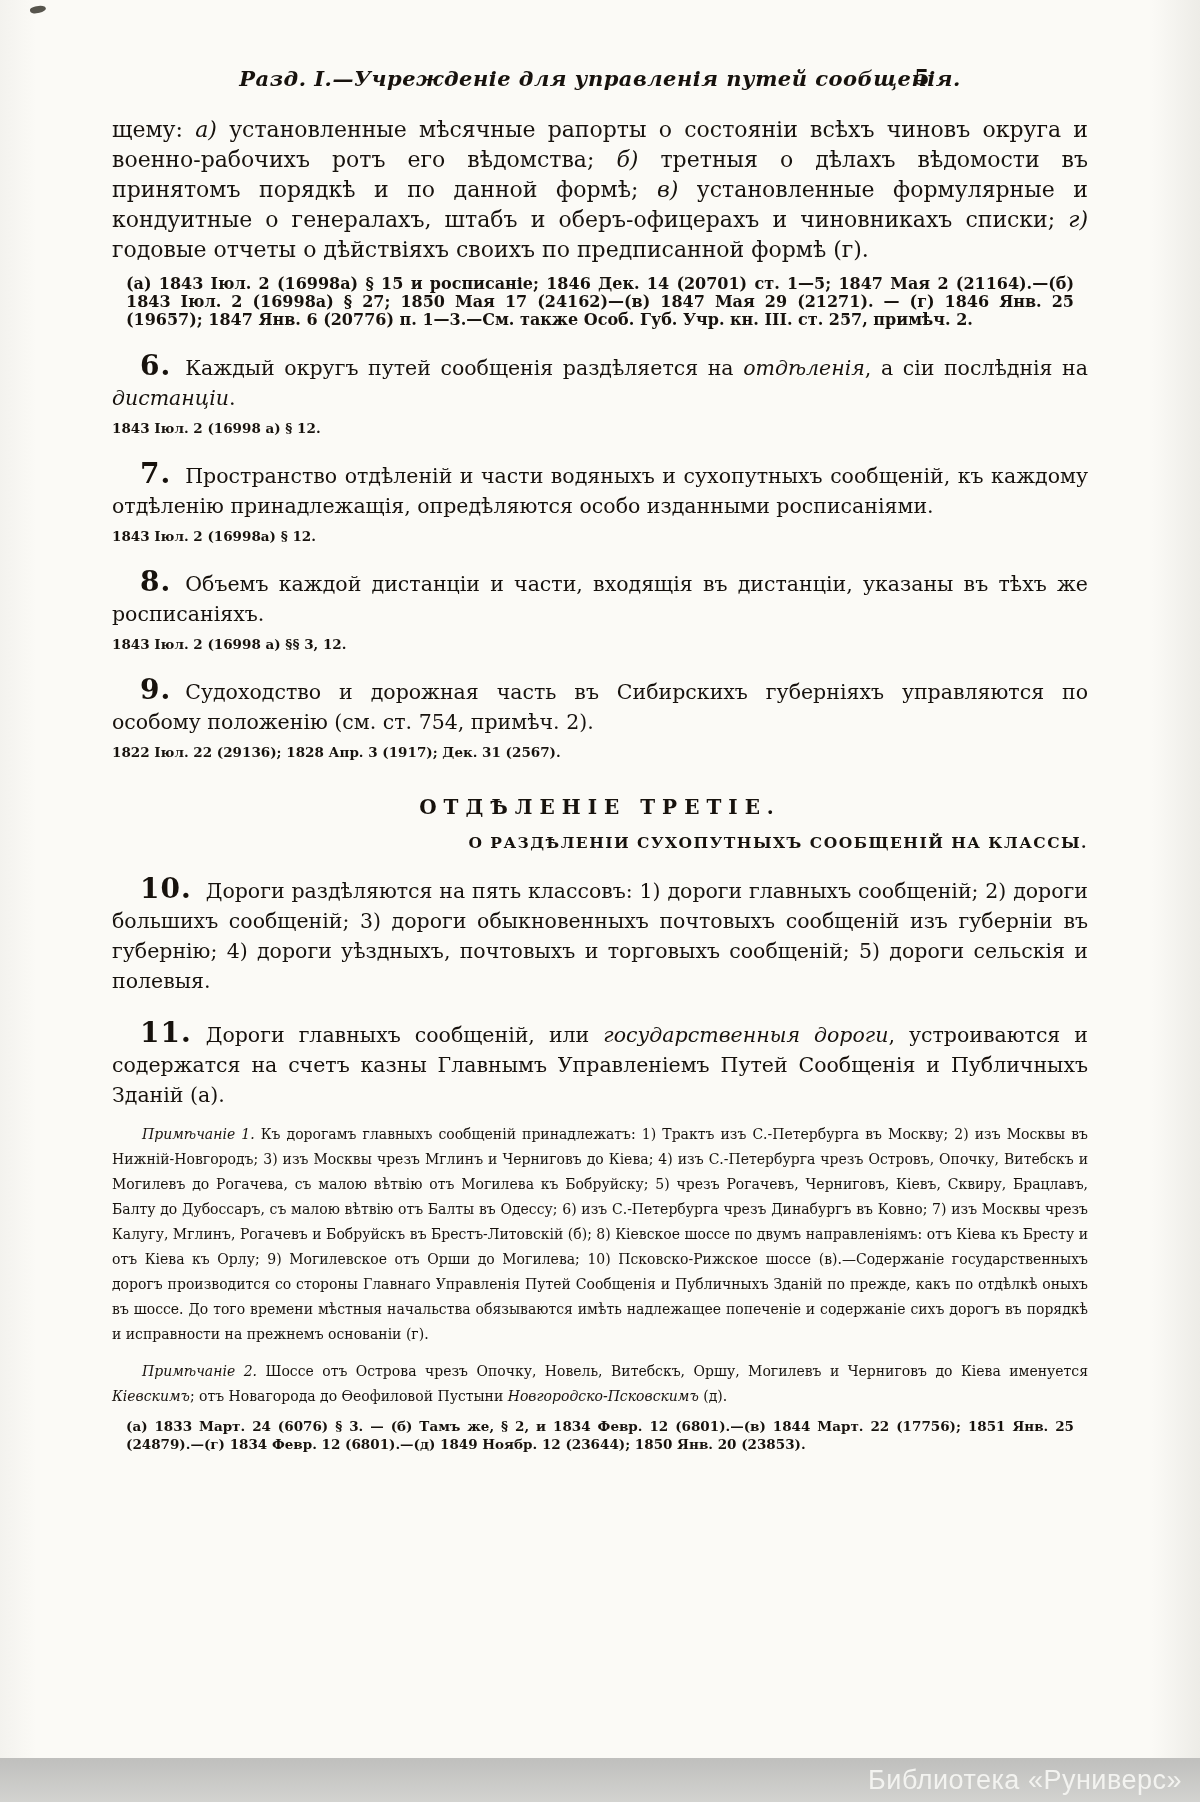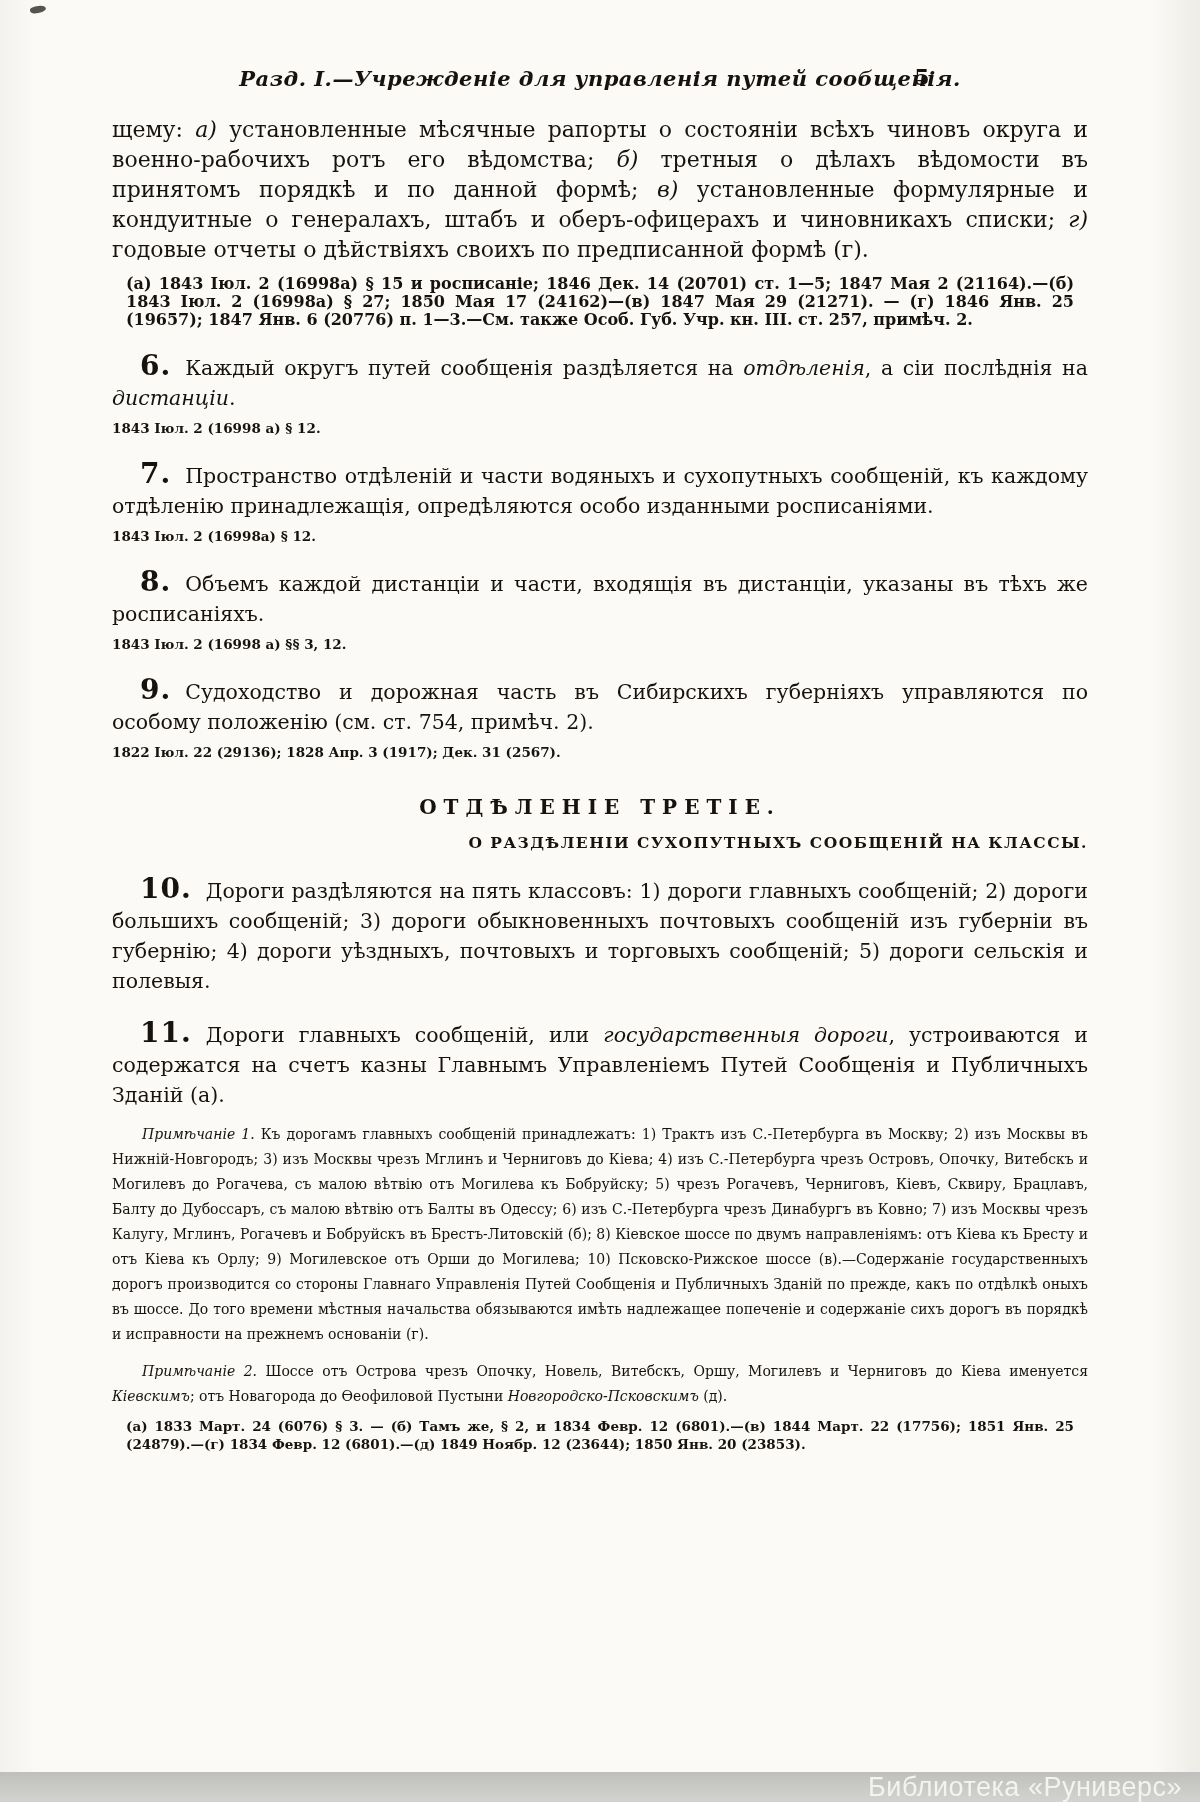--- a/index.html
+++ b/index.html
@@ -107,21 +107,21 @@
     width:16px;height:7px;
     background:#3a372f;
     border-radius:40% 60% 50% 50%;
     transform:rotate(-12deg);
     opacity:.85;
   }
   
   .footer-band{
     position:absolute;
     left:0;right:0;bottom:0;
-    height:30px;
+    height:44px;
     background:linear-gradient(180deg,#bfbfbd,#d3d3d0);
     display:flex;
     align-items:center;
     justify-content:flex-end;
     padding-right:18px;
     box-sizing:border-box;
   }
   .watermark{
     font-family:"Liberation Sans", sans-serif;
     font-size:27px;

